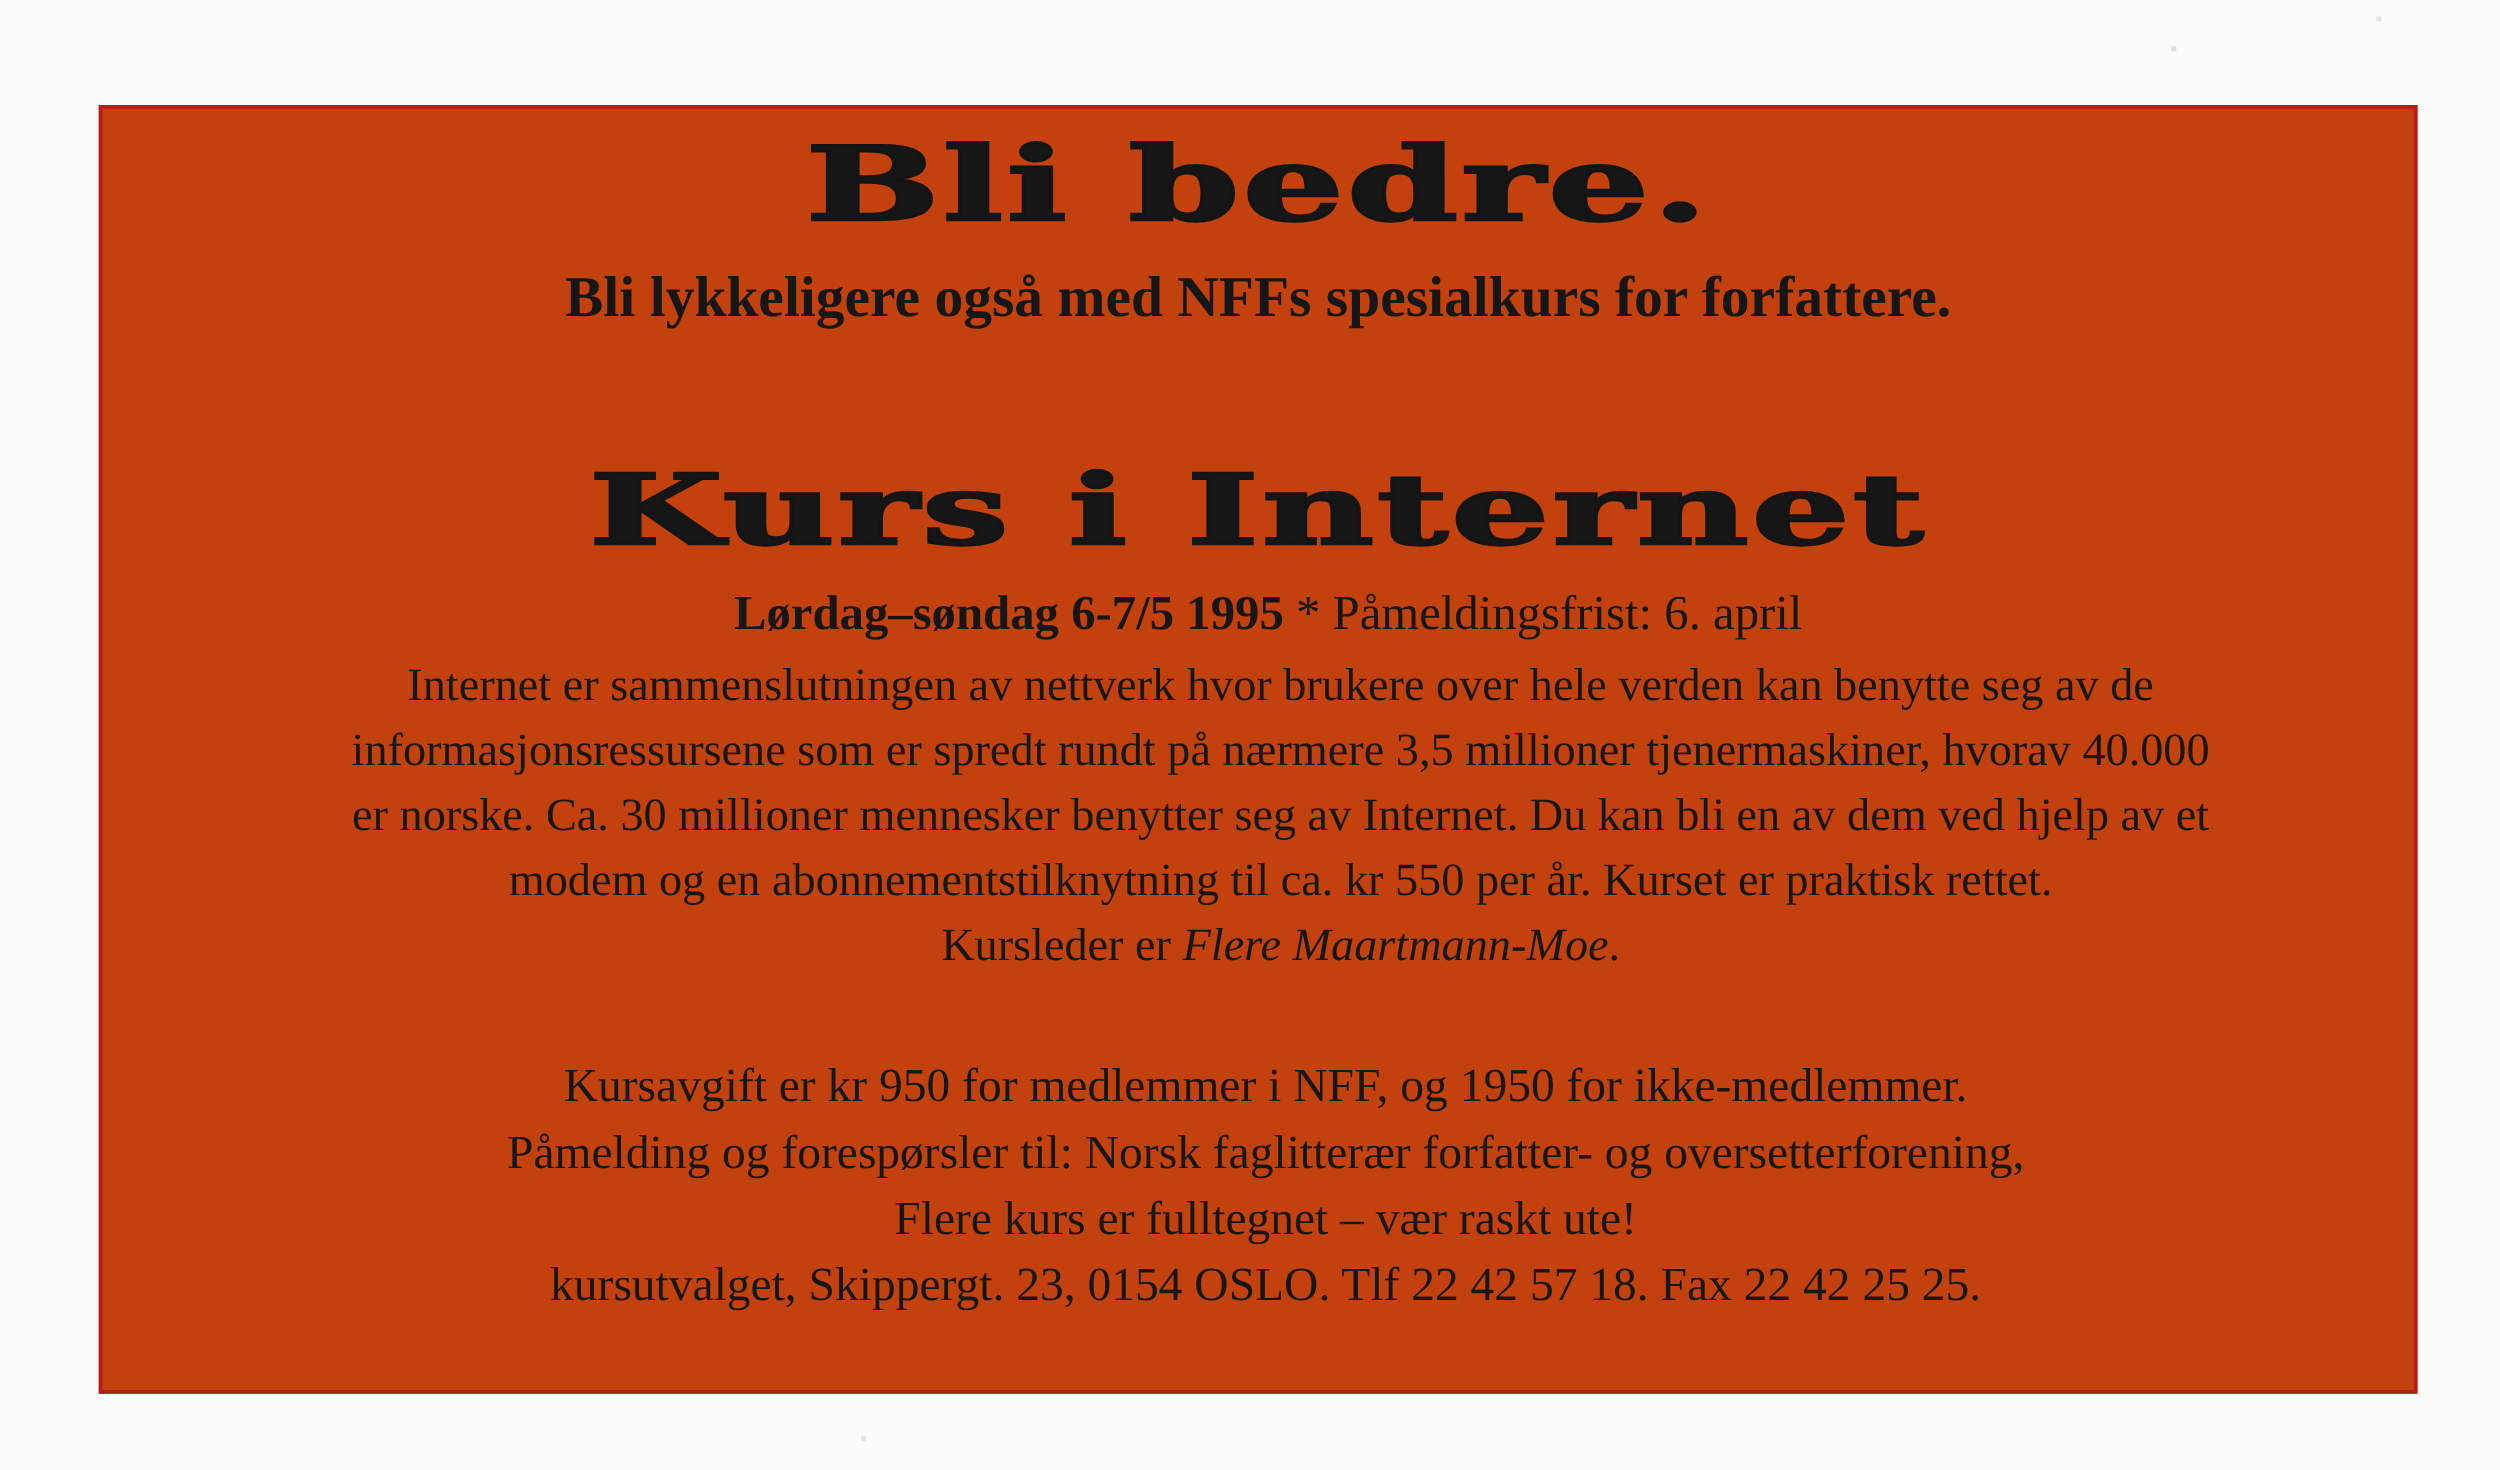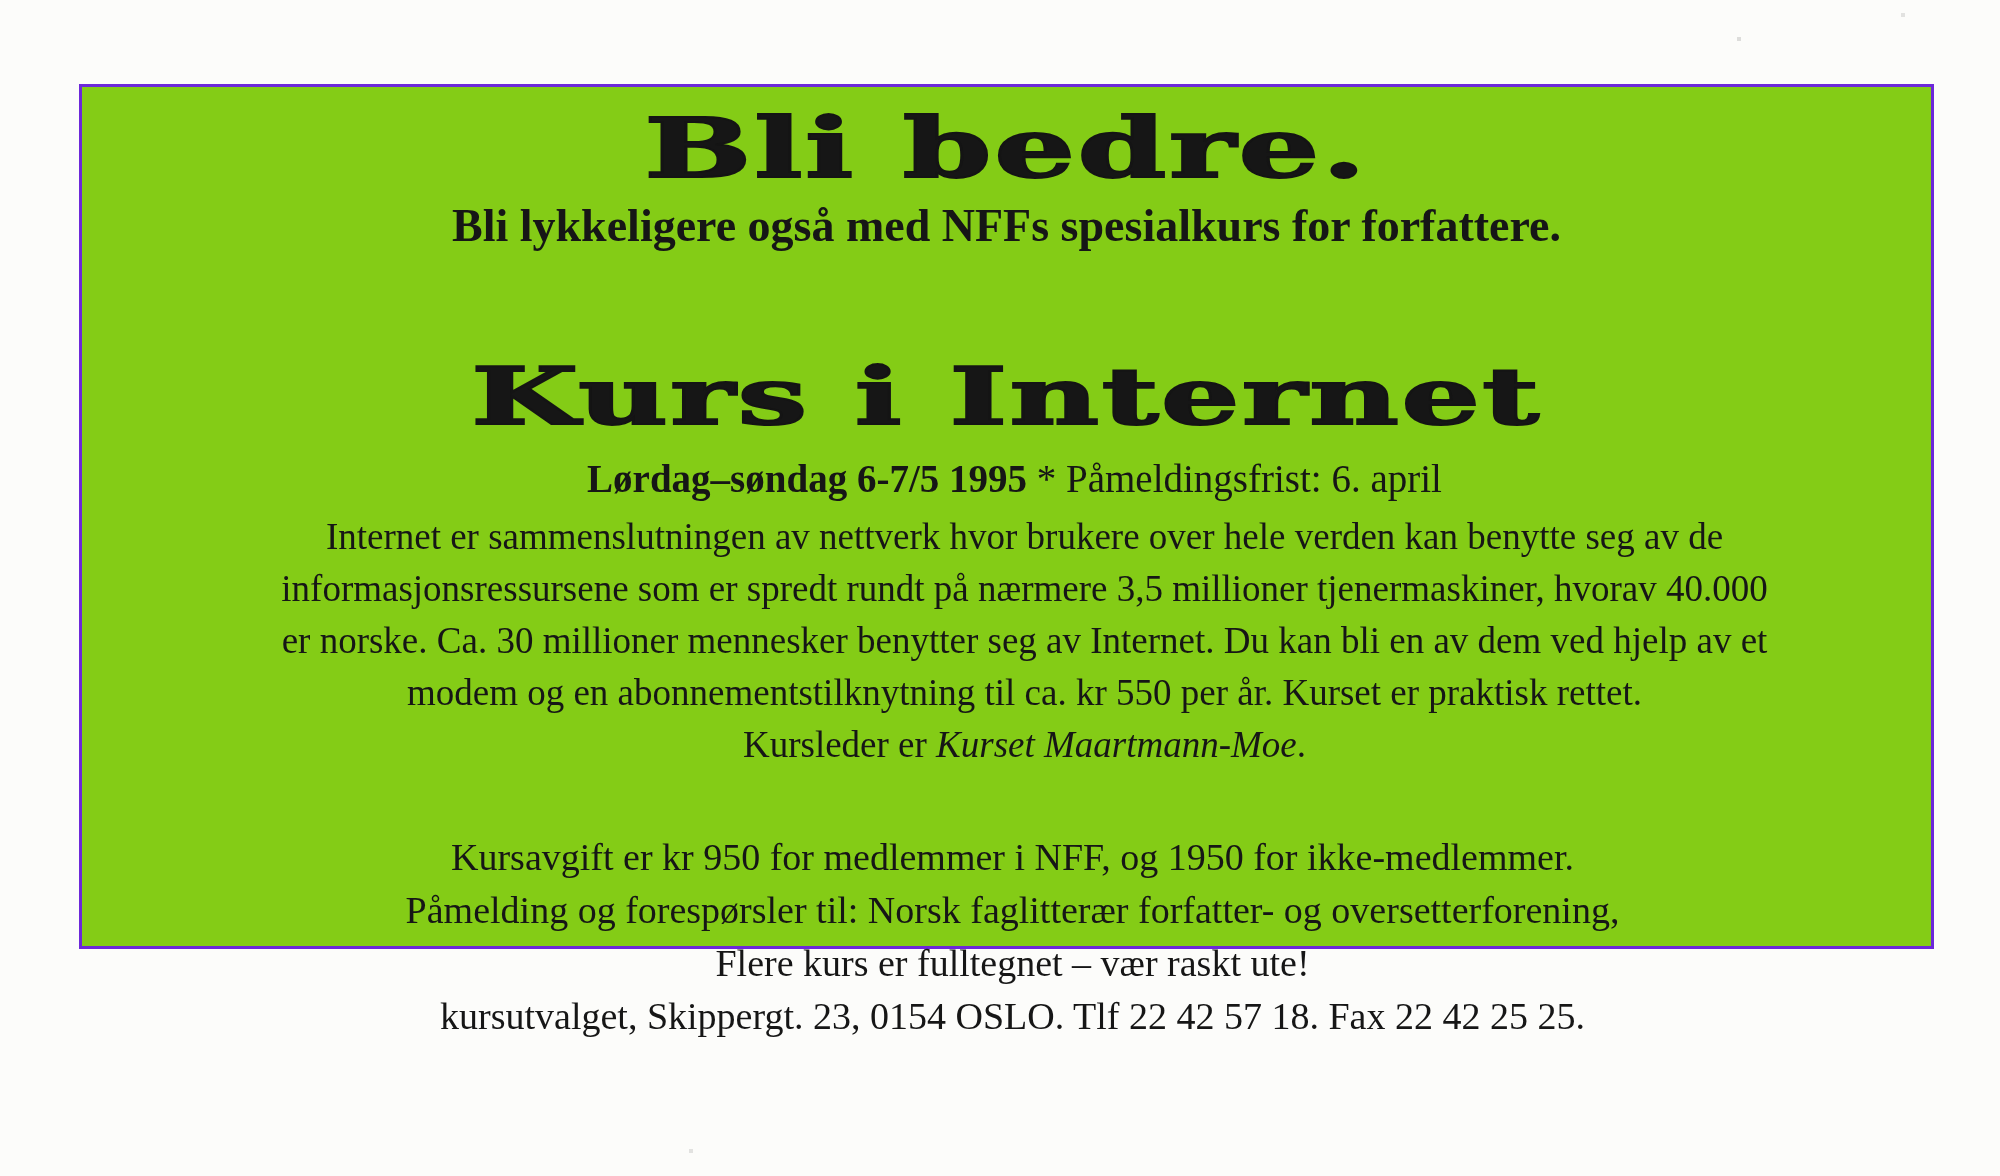--- a/index.html
+++ b/index.html
@@ -30,45 +30,45 @@
       1560px 790px 0 1px rgba(0,0,0,.09),
       140px 640px 0 1px rgba(0,0,0,.08),
       1180px 362px 0 1px rgba(0,0,0,.07),
       690px 1150px 0 1px rgba(0,0,0,.10);
   }
   .ad-box {
     position: absolute;
     left: 79px;
     top: 84px;
     width: 1855px;
-    height: 865px;
-    border: 3px solid #6d28d9;
+    height: 1031px;
+    border: 3px solid #b91c1c;
     box-sizing: border-box;
-    background: #84cc16;
+    background: #c2410c;
     text-align: center;
   }
   .fatface {
     font-family: "DejaVu Serif", serif;
     font-weight: bold;
     -webkit-text-stroke: 2px #141414;
     letter-spacing: 0.02em;
     white-space: nowrap;
   }
   .headline {
     font-size: 82px;
     line-height: 98px;
     margin: 12px 0 0 0;
     transform: scaleX(1.55);
     transform-origin: 50% 50%;
   }
   .subhead {
     font-size: 46px;
     font-weight: bold;
     line-height: 57px;
-    margin: 0;
+    margin: 12px;
   }
   .course-title {
     font-size: 78px;
     line-height: 94px;
     margin: 96px 0 0 0;
     transform: scaleX(1.58);
     transform-origin: 50% 50%;
   }
   .date-line {
     font-size: 39px;
@@ -106,21 +106,21 @@
 
     <h2 class="fatface course-title">Kurs i Internet</h2>
 
     <p class="date-line"><span class="bold">Lørdag–søndag 6-7/5 1995</span><span> * </span><span>Påmeldingsfrist: 6. april</span></p>
 
     <div class="body-text">
       <div class="body-line">Internet er sammenslutningen av nettverk hvor brukere over hele verden kan benytte seg av de</div>
       <div class="body-line">informasjonsressursene som er spredt rundt på nærmere 3,5 millioner tjenermaskiner, hvorav 40.000</div>
       <div class="body-line">er norske. Ca. 30 millioner mennesker benytter seg av Internet. Du kan bli en av dem ved hjelp av et</div>
       <div class="body-line">modem og en abonnementstilknytning til ca. kr 550 per år. Kurset er praktisk rettet.</div>
-      <div class="body-line leader-line"><span>Kursleder er </span><em>Kurset Maartmann-Moe</em><span>.</span></div>
+      <div class="body-line leader-line"><span>Kursleder er </span><em>Flere Maartmann-Moe</em><span>.</span></div>
     </div>
 
     <div class="footer-text">
       <div class="footer-line">Kursavgift er kr 950 for medlemmer i NFF, og 1950 for ikke-medlemmer.</div>
       <div class="footer-line">Påmelding og forespørsler til: Norsk faglitterær forfatter- og oversetterforening,</div>
       <div class="footer-line">Flere kurs er fulltegnet – vær raskt ute!</div>
       <div class="footer-line">kursutvalget, Skippergt. 23, 0154 OSLO. Tlf 22 42 57 18. Fax 22 42 25 25.</div>
     </div>
 
   </div>

